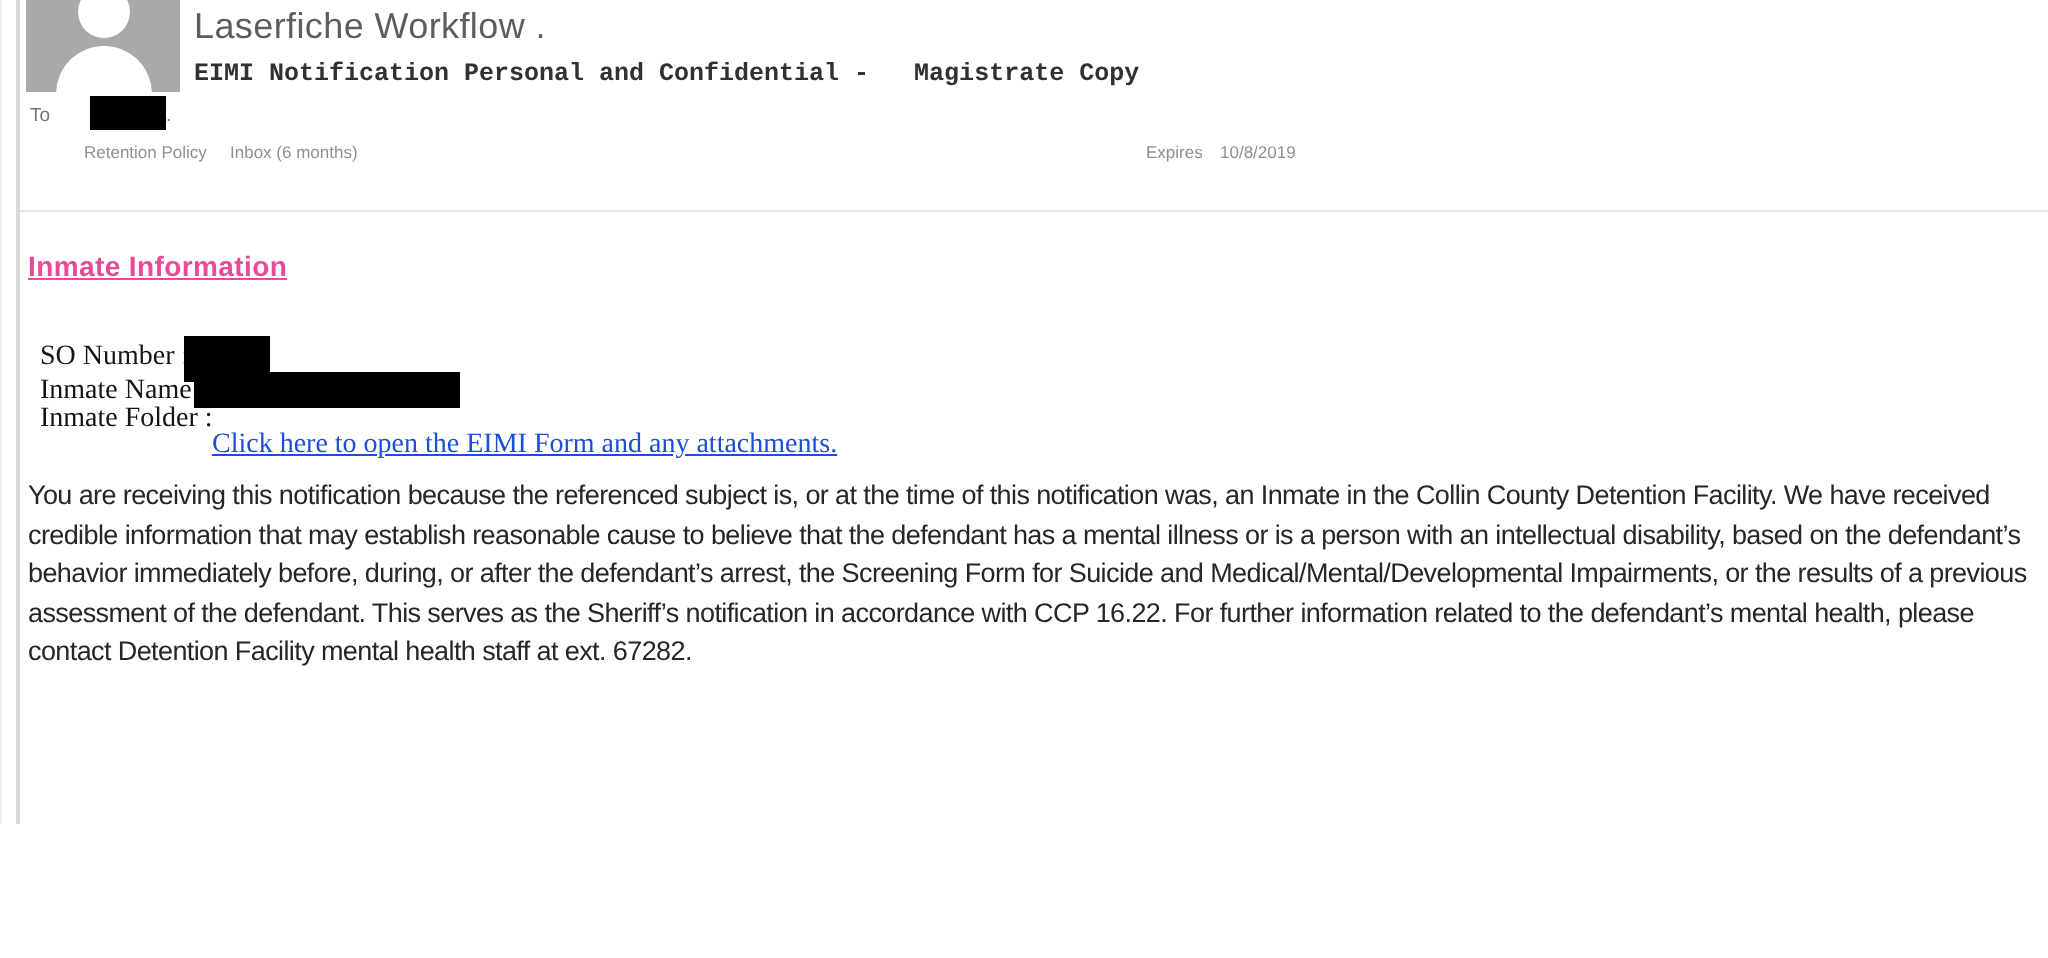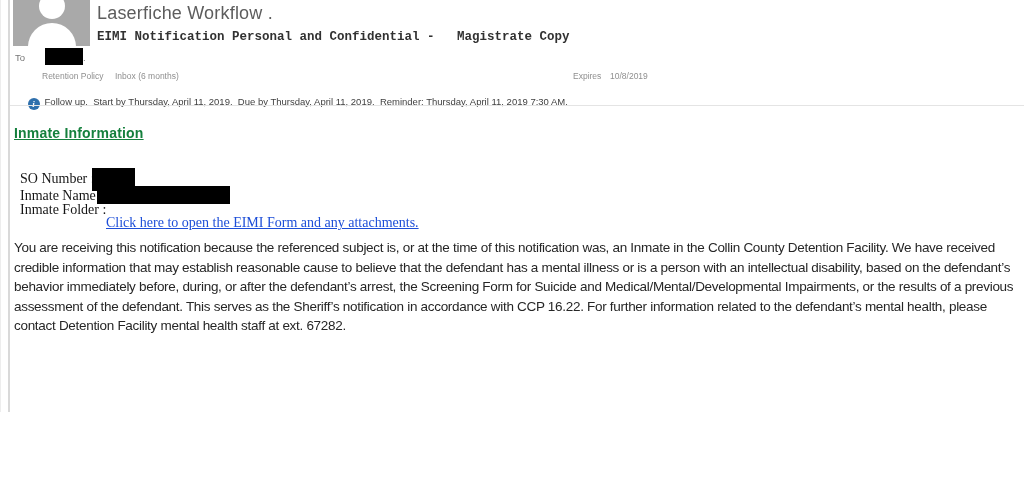--- a/index.html
+++ b/index.html
@@ -26,21 +26,21 @@
   .followup-row{position:absolute;left:17px;top:85px;font-size:9.5px;color:#3f3f3f;white-space:pre;}
   .info-icon{
     display:inline-block;width:12px;height:12px;border-radius:50%;background:#2e6fac;color:#ffffff;
     font-size:9px;font-weight:bold;text-align:center;line-height:12px;vertical-align:-2px;margin-right:5px;
     font-family:"Liberation Serif", serif;font-style:italic;
   }
   .divider{position:absolute;left:10px;top:105px;width:1014px;height:1px;background:#e4e4e4;}
 
   
   .section-heading{
-    position:absolute;left:14px;top:125px;margin:0;font-size:14px;font-weight:bold;color:#15803d;
+    position:absolute;left:14px;top:125px;margin:0;font-size:14px;font-weight:bold;color:#ec4899;
     text-decoration:underline;letter-spacing:.2px;
   }
   .serif{font-family:"Liberation Serif", serif;}
   .field-label{position:absolute;font-size:14px;color:#151515;}
   .so-label{left:20px;top:171px;}
   .name-label{left:20px;top:188px;}
   .folder-label{left:20px;top:202px;}
   .redact-so{position:absolute;left:92px;top:168px;width:43px;height:23px;background:#000;}
   .redact-name{position:absolute;left:97px;top:186px;width:133px;height:18px;background:#000;}
   .folder-link{position:absolute;left:106px;top:215px;font-size:14px;color:#1d4ed8;text-decoration:underline;cursor:pointer;}
@@ -72,23 +72,20 @@
     <span>To</span><span class="redacted redact-to"></span><span>.</span>
   </div>
 
   <div class="meta-row">
     <span>Retention Policy</span>
     <span class="inbox">Inbox (6 months)</span>
     <span class="expires-label">Expires</span>
     <span class="expires-value">10/8/2019</span>
   </div>
 
-  <div class="followup-row">
-    <span class="info-icon">i</span><span>Follow up.  Start by Thursday, April 11, 2019.  Due by Thursday, April 11, 2019.  Reminder: Thursday, April 11, 2019 7:30 AM.</span>
-  </div>
 
   <div class="divider"></div>
 
   <h2 class="section-heading">Inmate Information</h2>
 
   <span class="field-label serif so-label">SO Number :</span>
   <div class="redact-so"></div>
 
   <span class="field-label serif name-label">Inmate Name :</span>
   <div class="redact-name"></div>

